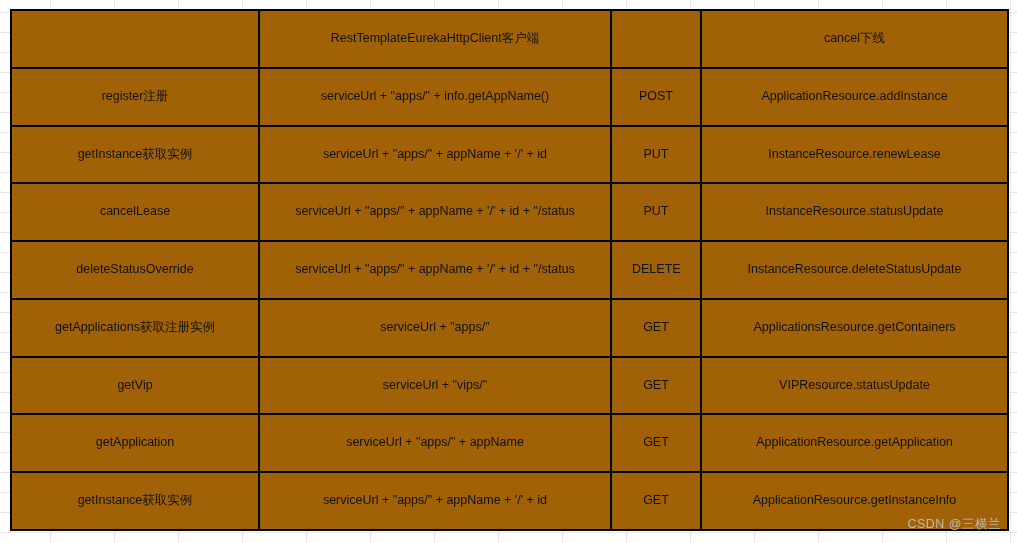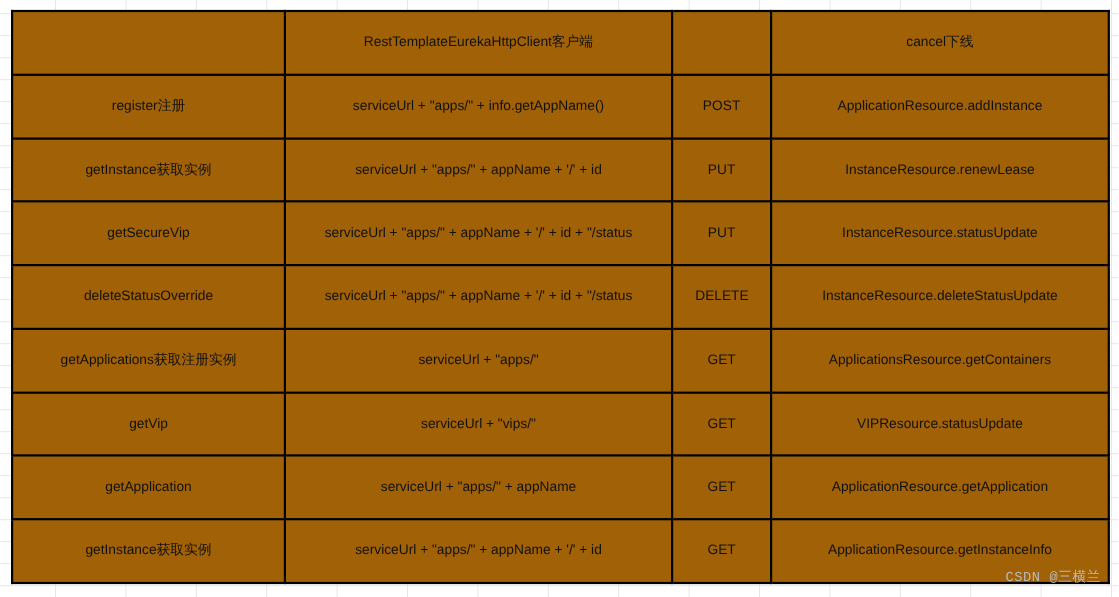--- a/index.html
+++ b/index.html
@@ -60,21 +60,21 @@
   tr.data-row td { height: 40px; }
 
   #watermark {
     position: absolute;
     right: 16px;
     bottom: 10px;
     font-size: 12.5px;
     color: #b9b9b9;
     letter-spacing: 0.5px;
     z-index: 3;
-    font-family: Liberation Mono, monospace;
+    font-family: Liberation Sans, sans-serif;
     pointer-events: none;
   }
 </style>
 </head>
 <body>
 
 <div id="grid-bg"></div>
 
 <div id="table-wrap">
   <table class="api-table">
@@ -101,21 +101,21 @@
 
 
       <tr class="data-row">
         <td>getInstance获取实例</td>
         <td>serviceUrl + "apps/" + appName + '/' + id</td>
         <td>PUT</td>
         <td>InstanceResource.renewLease</td>
       </tr>
 
       <tr class="data-row">
-        <td>getSecureVip</td>
+        <td>cancelLease</td>
         <td>serviceUrl + "apps/" + appName + '/' + id + "/status</td>
         <td>PUT</td>
         <td>InstanceResource.statusUpdate</td>
       </tr>
 
       <tr class="data-row">
         <td>deleteStatusOverride</td>
         <td>serviceUrl + "apps/" + appName + '/' + id + "/status</td>
         <td>DELETE</td>
         <td>InstanceResource.deleteStatusUpdate</td>

